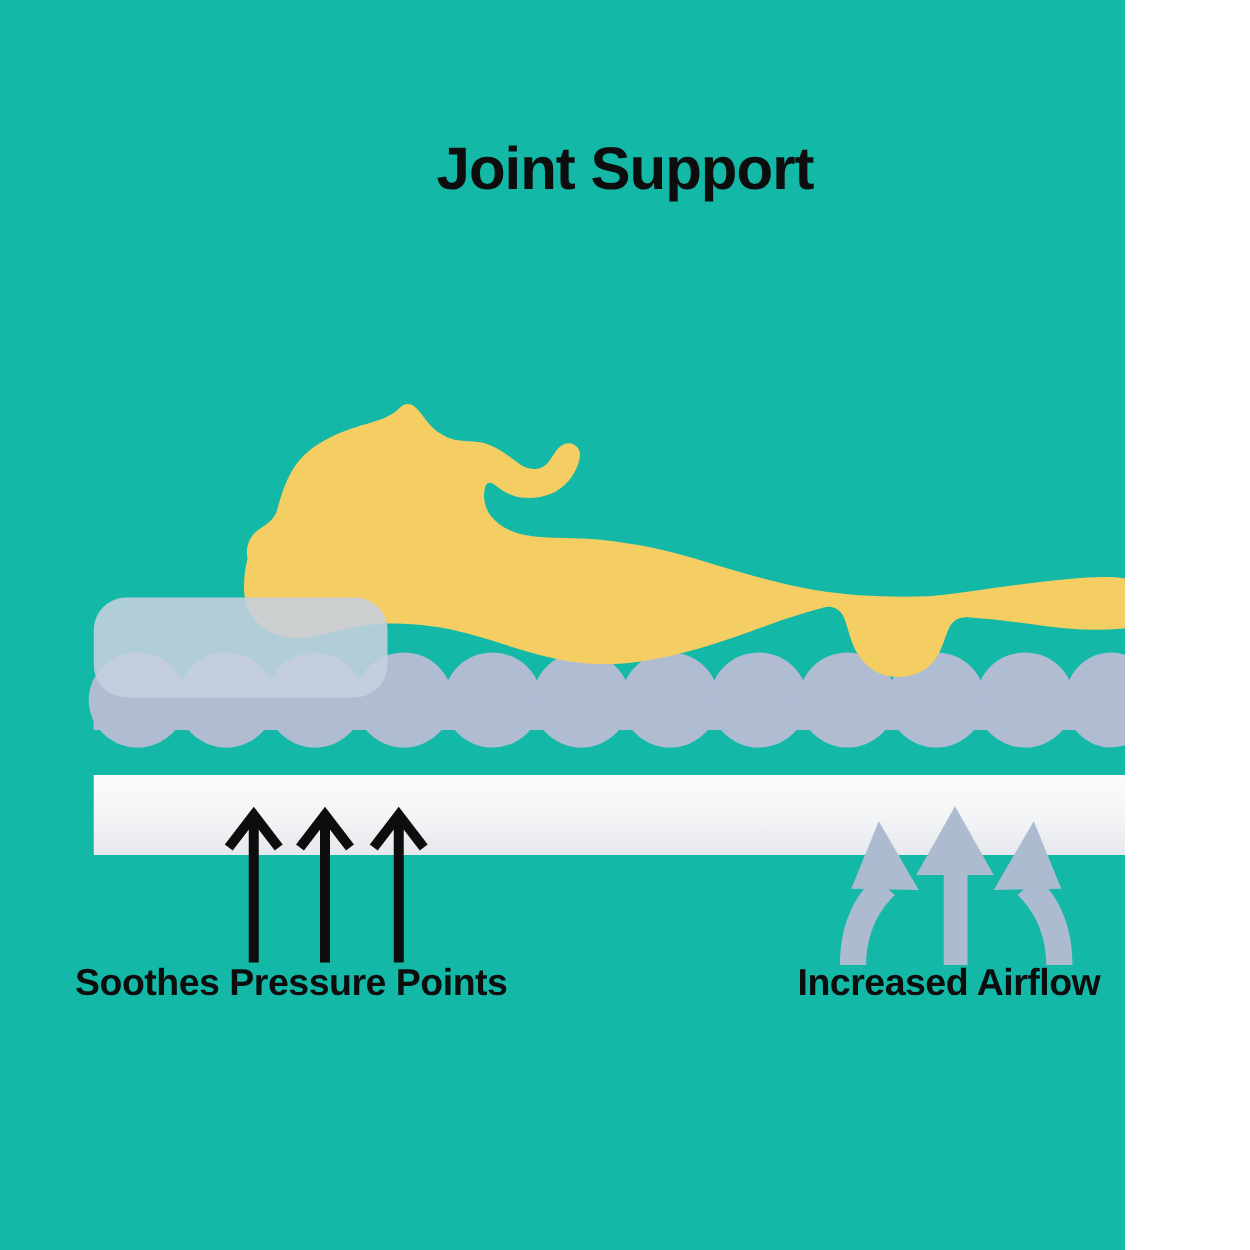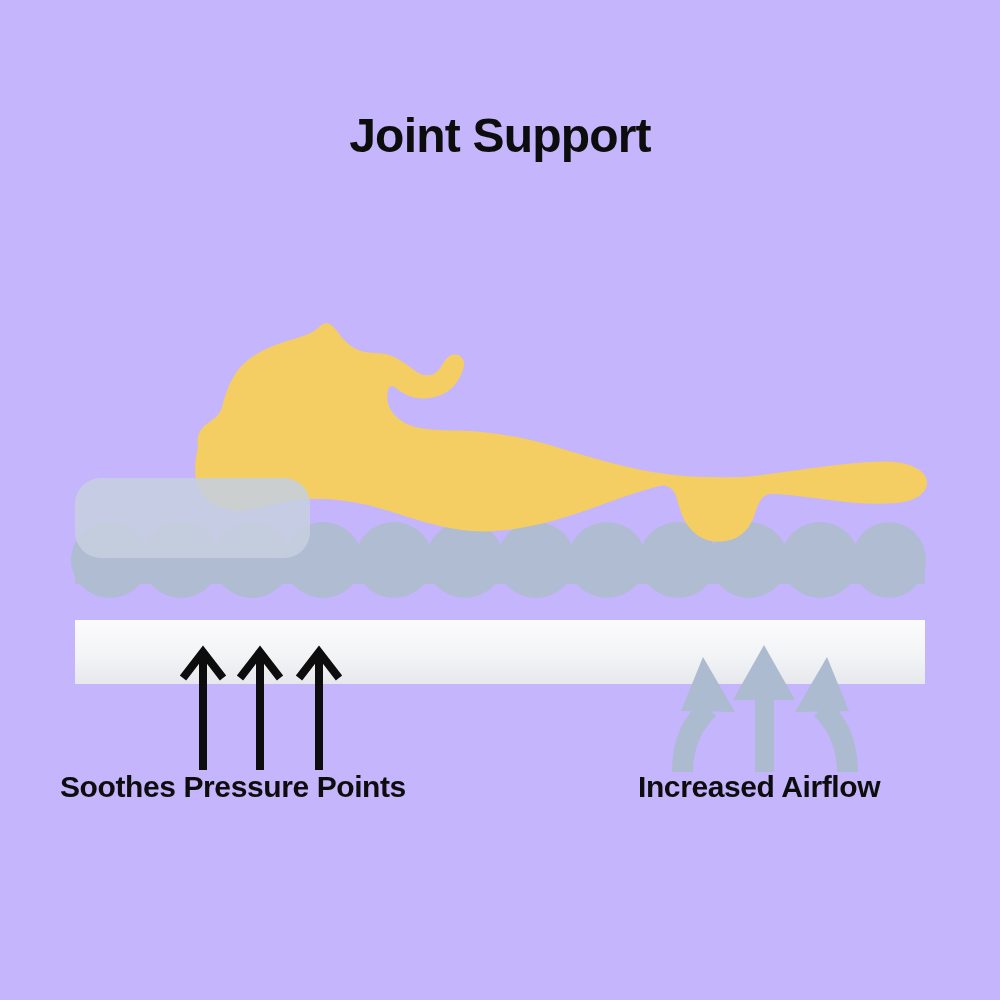--- a/index.html
+++ b/index.html
@@ -2,23 +2,23 @@
 <html><head>
 <meta charset="utf-8">
 <style>
   html, body {
     margin: 0;
     padding: 0;
     background: #ffffff;
   }
   #canvas {
     position: relative;
-    width: 1000px;
+    width: 900px;
     height: 1000px;
-    background: #c4b5fd;
+    background: #14b8a6;
     overflow: hidden;
     font-family: "Liberation Sans", sans-serif;
   }
   #title {
     position: absolute;
     top: 108px;
     left: 0;
     width: 1000px;
     text-align: center;
     font-size: 48px;

